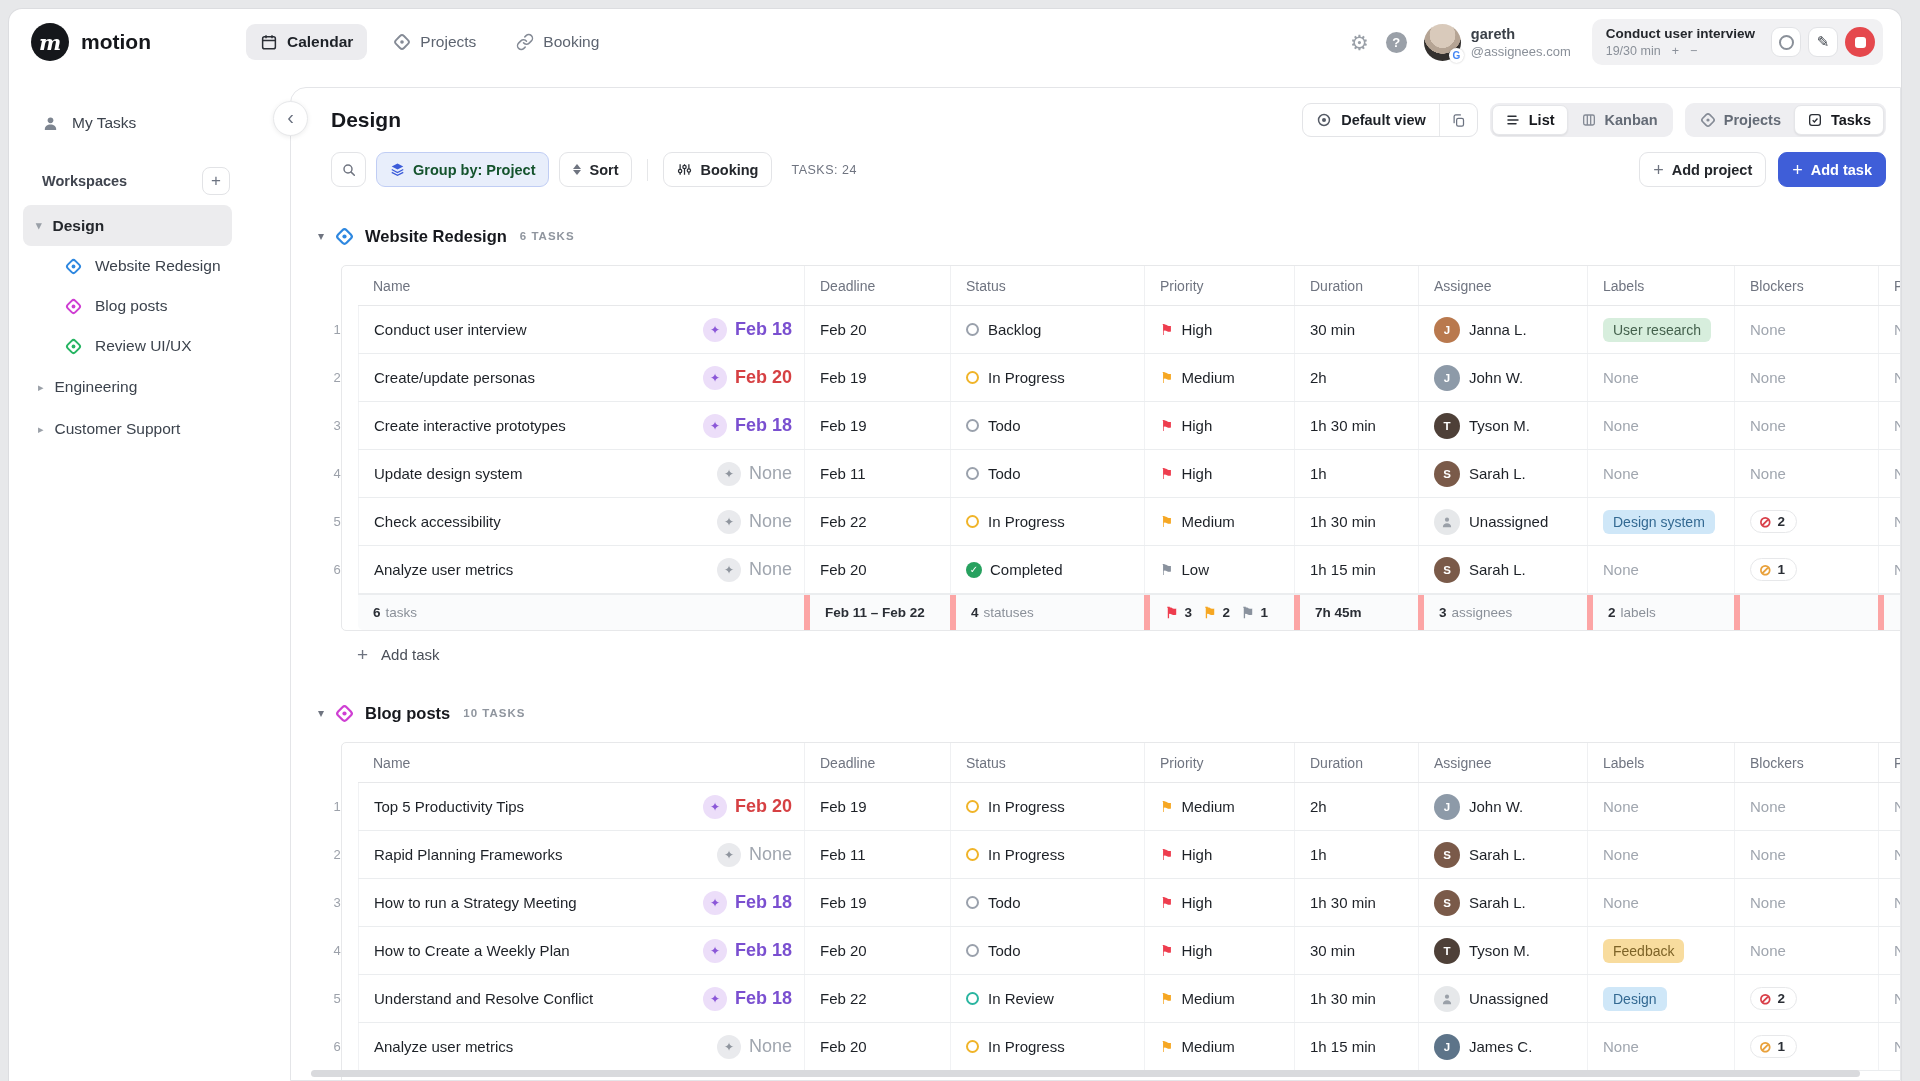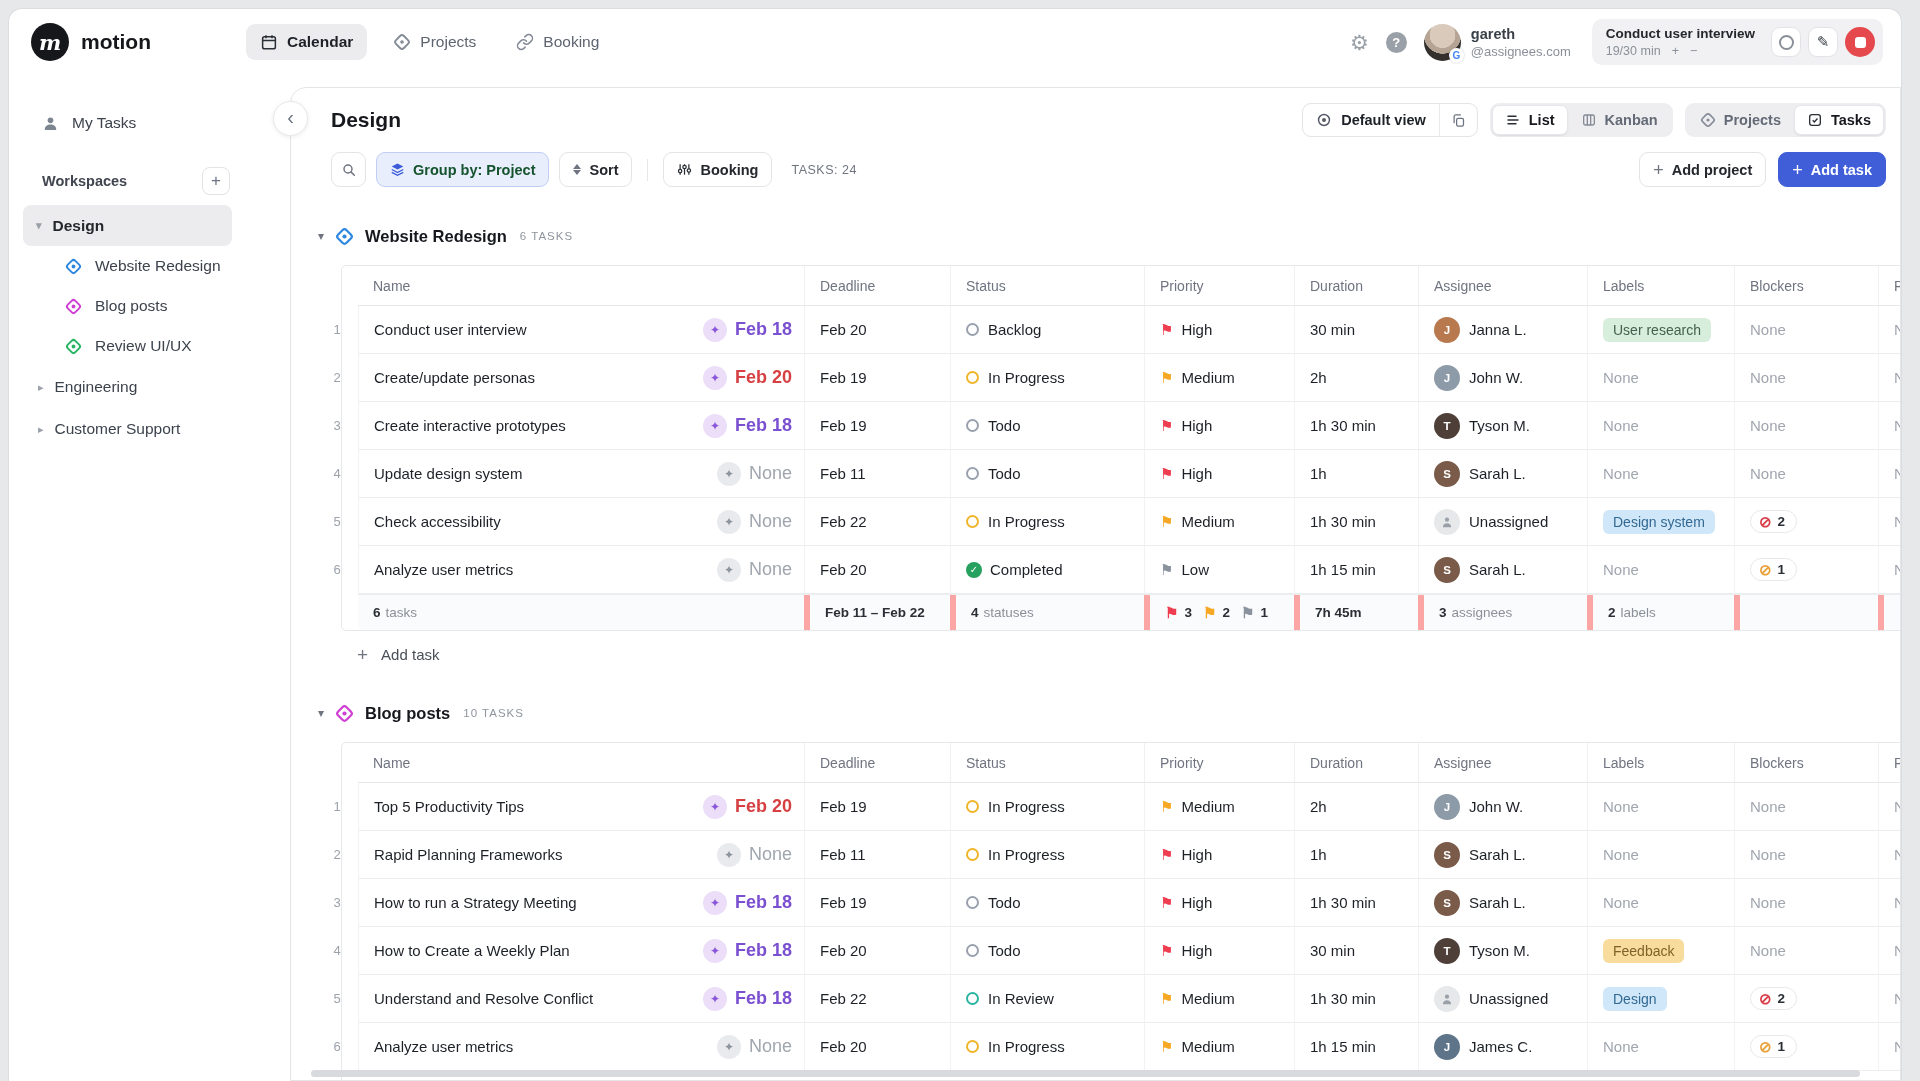--- a/index.html
+++ b/index.html
@@ -94,21 +94,21 @@
   .toolbar-right { margin-left:auto; display:flex; gap:12px; }
   .add-task { background:#3f5ed8; border-color:#3f5ed8; color:#fff; }
   .plus-ch { font-size:18px; font-weight:500; line-height:1; }
   .add-project .plus-ch { color:#6f7480; }
 
   
   .groups { }
   .group-head { display:flex; align-items:center; gap:11px; padding-left:27px; margin-top:34px; height:30px; }
   .group-head .gchev { color:#6f7480; font-size:12px; cursor:pointer; }
   .group-title { font-size:16.5px; font-weight:700; color:#16181d; }
-  .group-count { font-size:11.5px; font-weight:400; color:#8f959e; letter-spacing:1px; margin-left:2px; }
+  .group-count { font-size:11.5px; font-weight:700; color:#8f959e; letter-spacing:1px; margin-left:2px; }
 
   .table { margin-left:50px; margin-top:14px; width:1580px; border:1px solid #e7e8ea; border-radius:5px; background:#fff;padding-left:16px; }
   .thead, .trow, .srow { display:grid;
      grid-template-columns:446px 146px 194px 150px 124px 169px 147px 144px 60px; }
   .thead { height:40px; align-items:center; color:#6f7480; font-size:14px; border-bottom:1px solid #e7e8ea; }
   .th { padding-left:15px; height:100%; display:flex; align-items:center; border-left:1px solid #eff0f2; overflow:hidden; white-space:nowrap; }
   .th:first-child { border-left:none; }
   .trow { height:48px; align-items:center; font-size:15px; border-bottom:1px solid #ebedef; position:relative; }
   .trow:last-child { border-bottom:none; }
   .row-num { position:absolute; left:-32px; width:22px; text-align:center; font-size:13px; color:#9ca1aa; }

